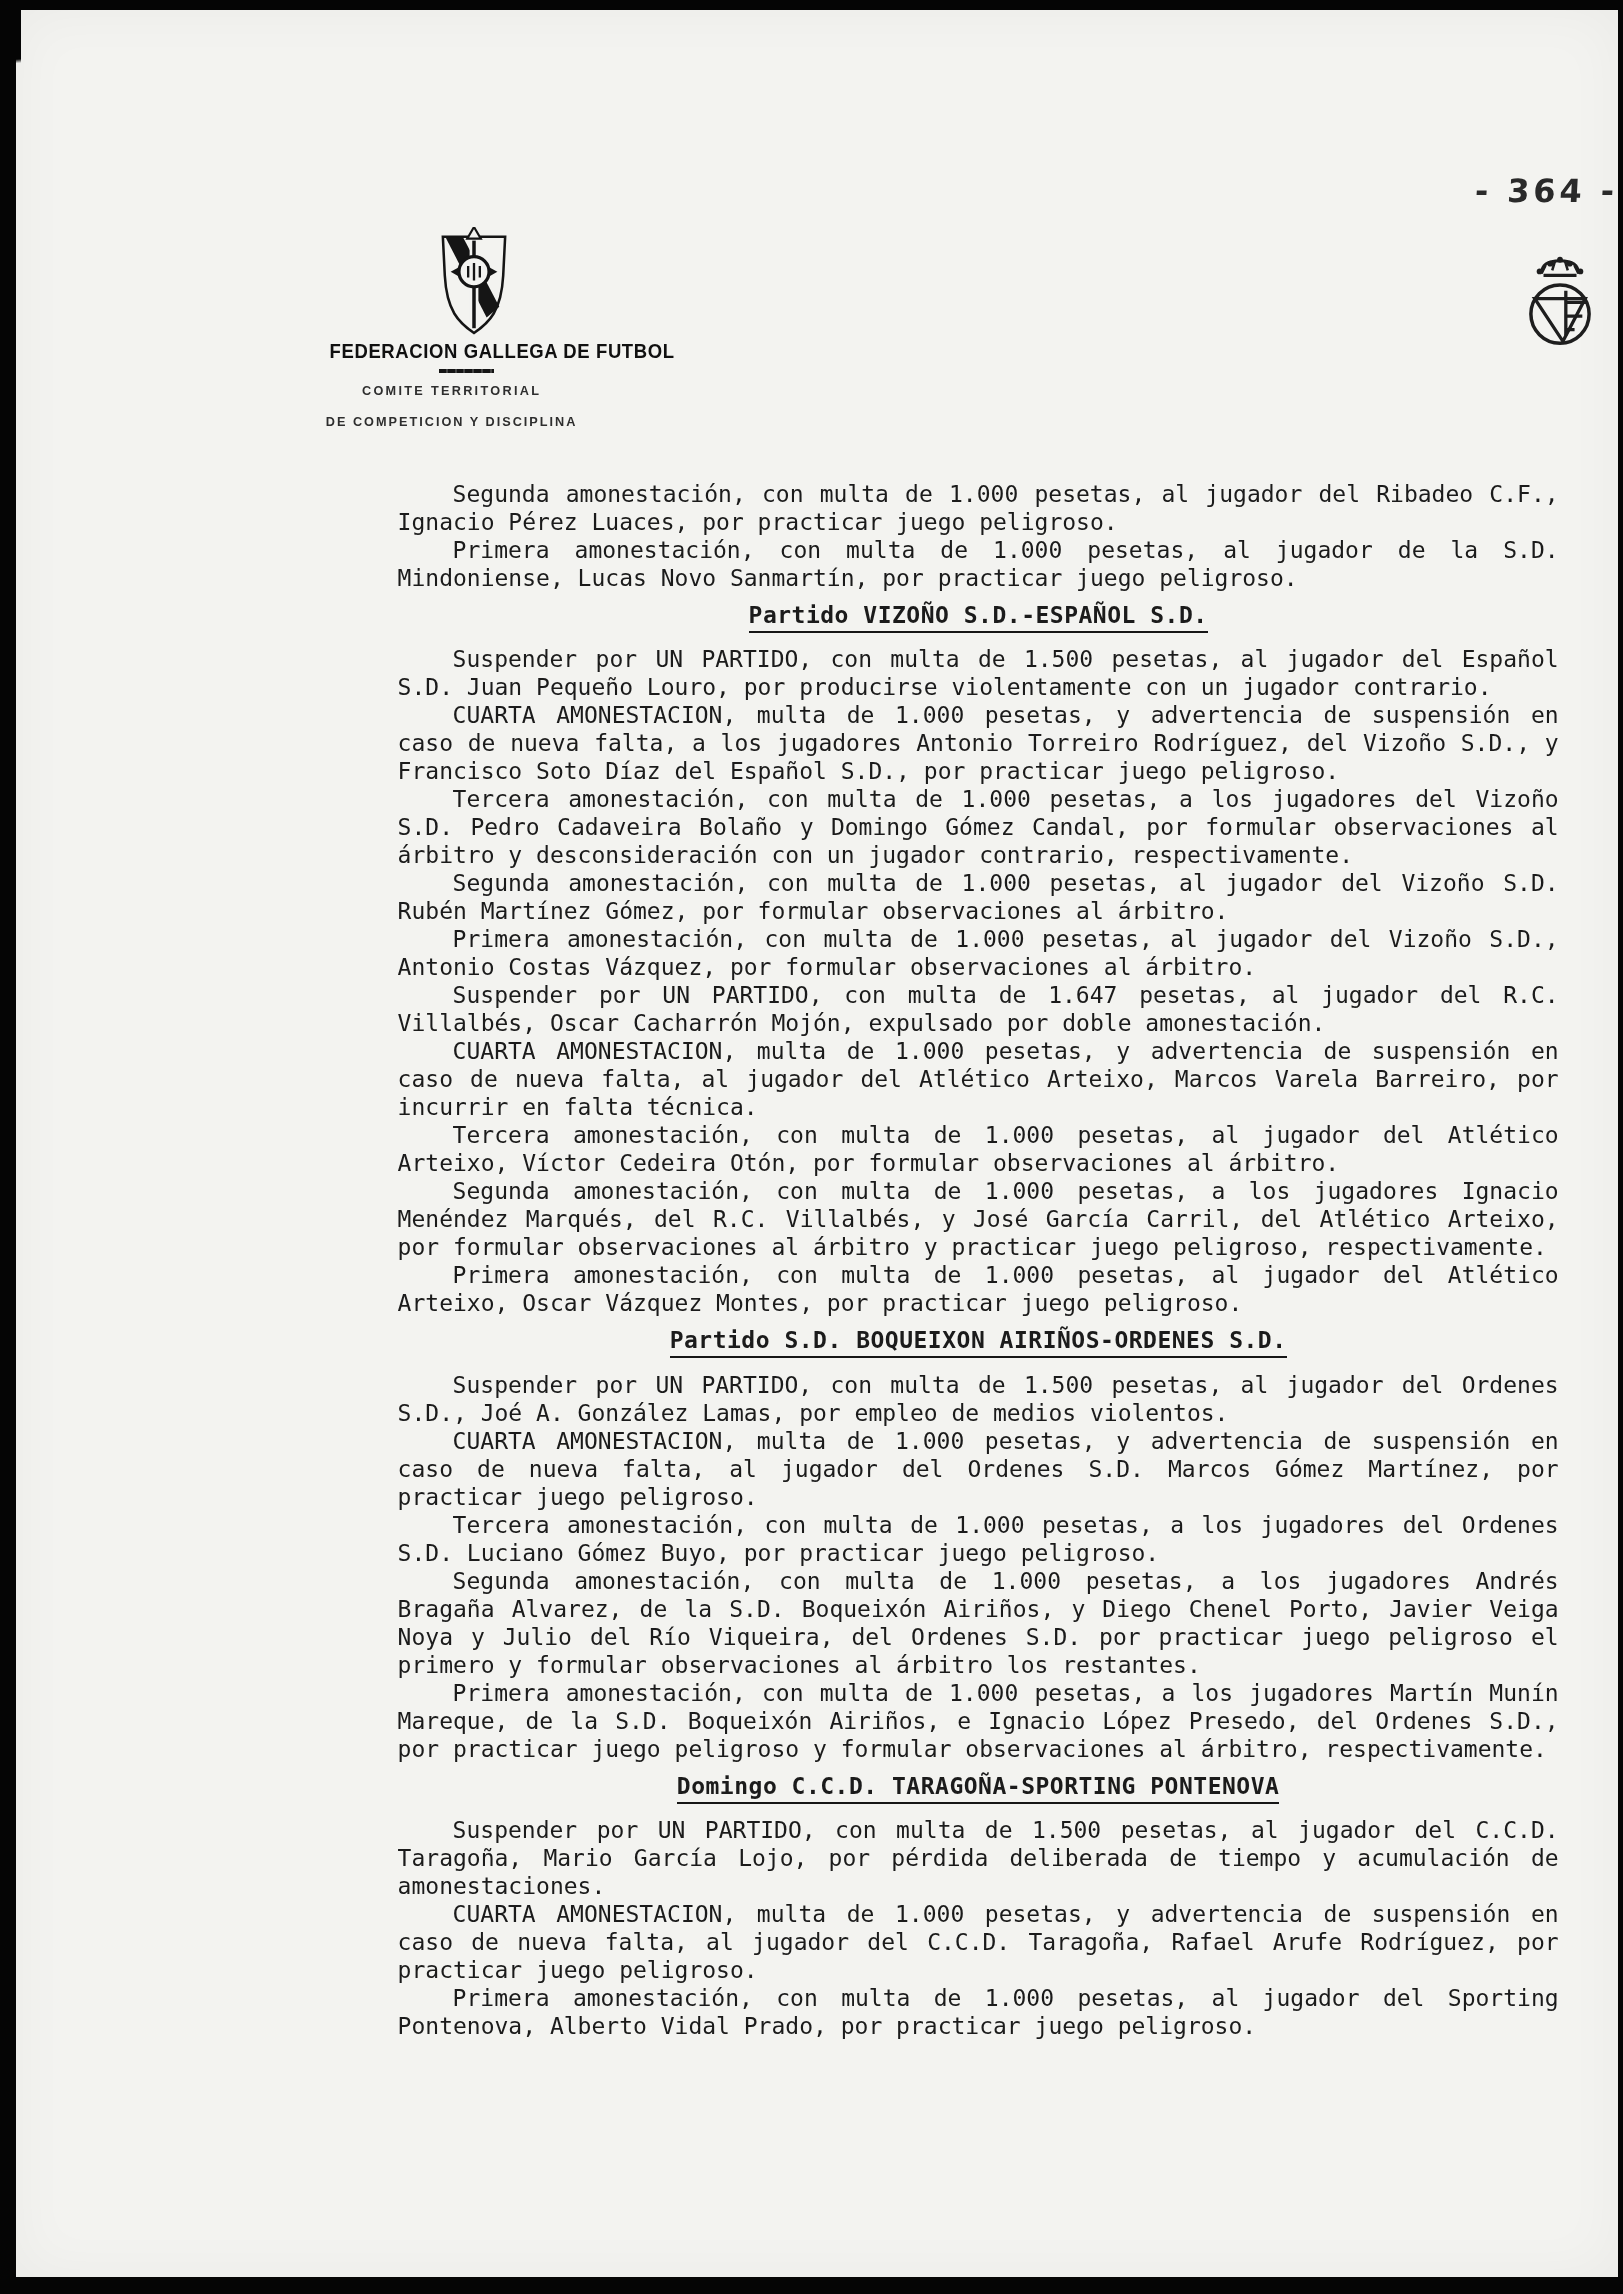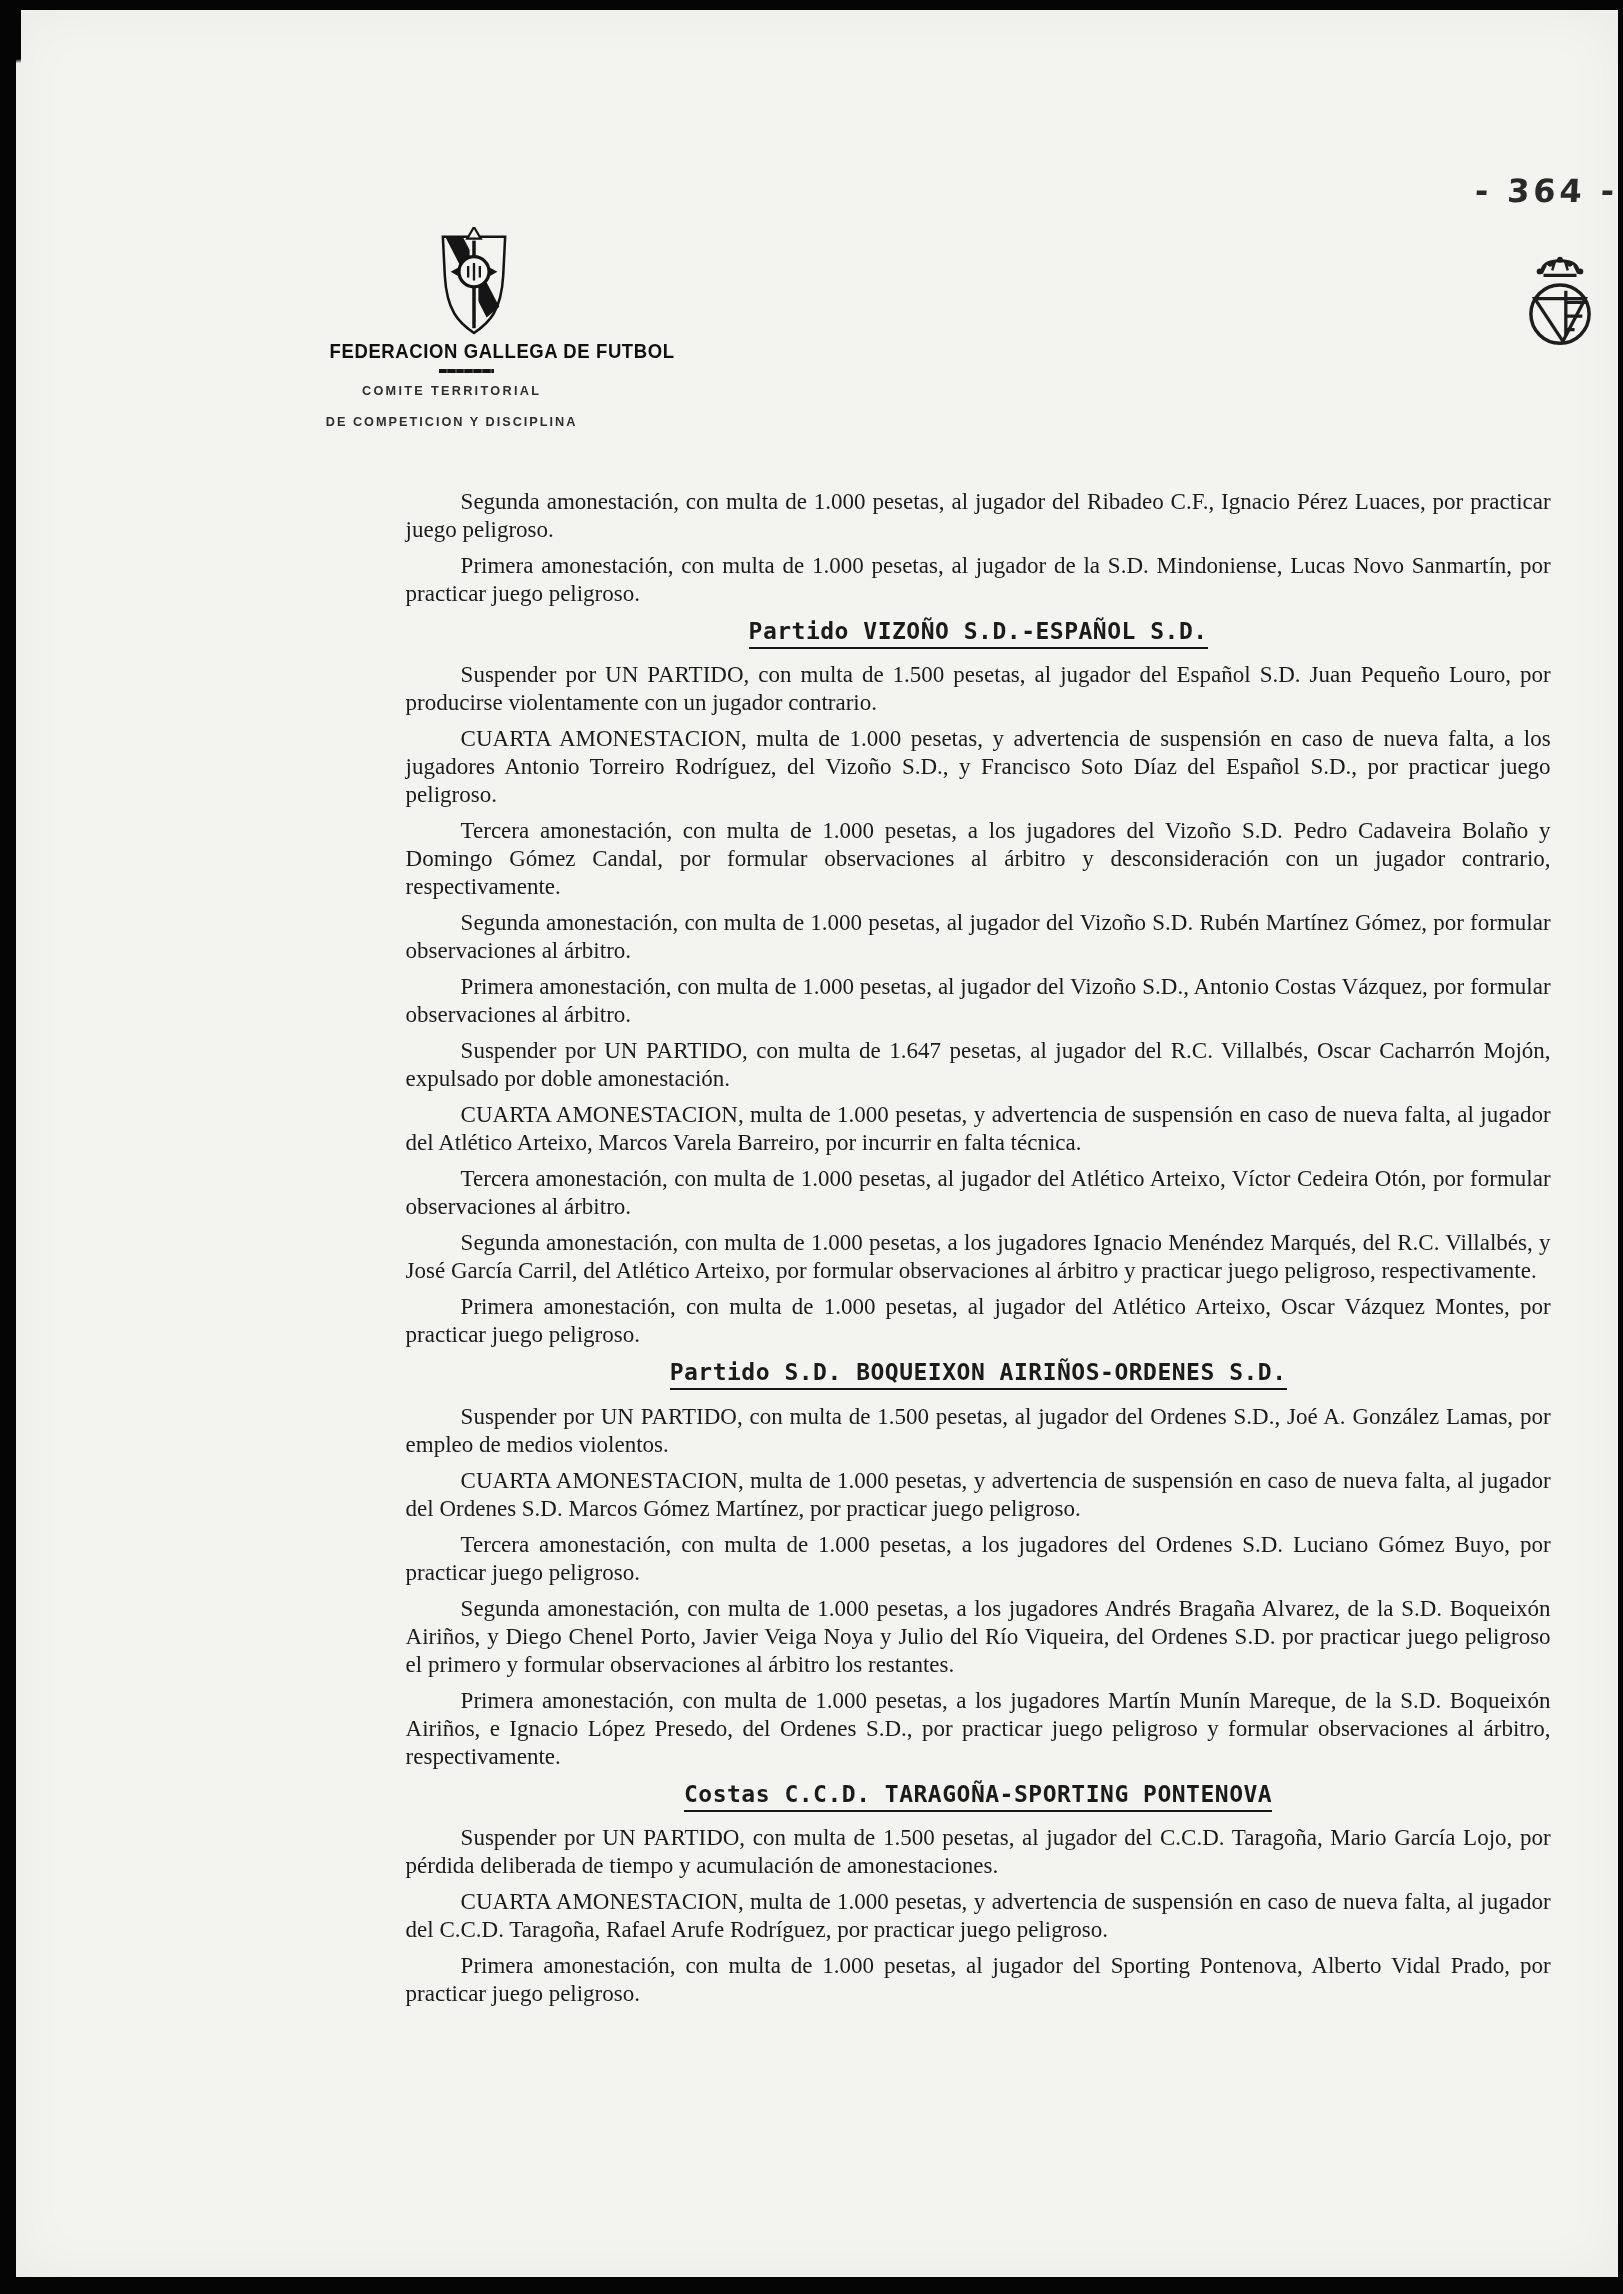--- a/index.html
+++ b/index.html
@@ -71,22 +71,21 @@
     position: absolute;
     left: 382px; top: 470px; width: 1161px;
     font-family: "DejaVu Sans Mono", monospace;
     font-size: 23px;
     line-height: 28px;
     color: #1b1b1b;
     text-align: justify;
   }
   .para {
     text-indent: 55px;
-    margin: 8px;
-    font-family: Liberation Serif, serif;
+    margin: 0;
   }
   .match-heading {
     font-size: 23px;
     font-weight: bold;
     margin: 8.8px 0 12.7px 0;
     text-align: center;
   }
   .match-heading .hl {
     display: inline-block;
     border-bottom: 2.9px solid #161616;
@@ -169,21 +168,21 @@
       <div>
         <h2 class="match-heading"><span class="hl">Partido S.D. BOQUEIXON AIRIÑOS-ORDENES S.D.</span></h2>
         <p class="para">Suspender por UN PARTIDO, con multa de 1.500 pesetas, al jugador del Ordenes S.D., Joé A. González Lamas, por empleo de medios violentos.</p>
         <p class="para">CUARTA AMONESTACION, multa de 1.000 pesetas, y advertencia de suspensión en caso de nueva falta, al jugador del Ordenes S.D. Marcos Gómez Martínez, por practicar juego peligroso.</p>
         <p class="para">Tercera amonestación, con multa de 1.000 pesetas, a los jugadores del Ordenes S.D. Luciano Gómez Buyo, por practicar juego peligroso.</p>
         <p class="para">Segunda amonestación, con multa de 1.000 pesetas, a los jugadores Andrés Bragaña Alvarez, de la S.D. Boqueixón Airiños, y Diego Chenel Porto, Javier Veiga Noya y Julio del Río Viqueira, del Ordenes S.D. por practicar juego peligroso el primero y formular observaciones al árbitro los restantes.</p>
         <p class="para">Primera amonestación, con multa de 1.000 pesetas, a los jugadores Martín Munín Mareque, de la S.D. Boqueixón Airiños, e Ignacio López Presedo, del Ordenes S.D., por practicar juego peligroso y formular observaciones al árbitro, respectivamente.</p>
       </div>
 
       <div>
-        <h2 class="match-heading"><span class="hl">Costas C.C.D. TARAGOÑA-SPORTING PONTENOVA</span></h2>
+        <h2 class="match-heading"><span class="hl">Domingo C.C.D. TARAGOÑA-SPORTING PONTENOVA</span></h2>
         <p class="para">Suspender por UN PARTIDO, con multa de 1.500 pesetas, al jugador del C.C.D. Taragoña, Mario García Lojo, por pérdida deliberada de tiempo y acumulación de amonestaciones.</p>
         <p class="para">CUARTA AMONESTACION, multa de 1.000 pesetas, y advertencia de suspensión en caso de nueva falta, al jugador del C.C.D. Taragoña, Rafael Arufe Rodríguez, por practicar juego peligroso.</p>
         <p class="para">Primera amonestación, con multa de 1.000 pesetas, al jugador del Sporting Pontenova, Alberto Vidal Prado, por practicar juego peligroso.</p>
       </div>
 
     </div>
   </div>
 </div>
 
 

